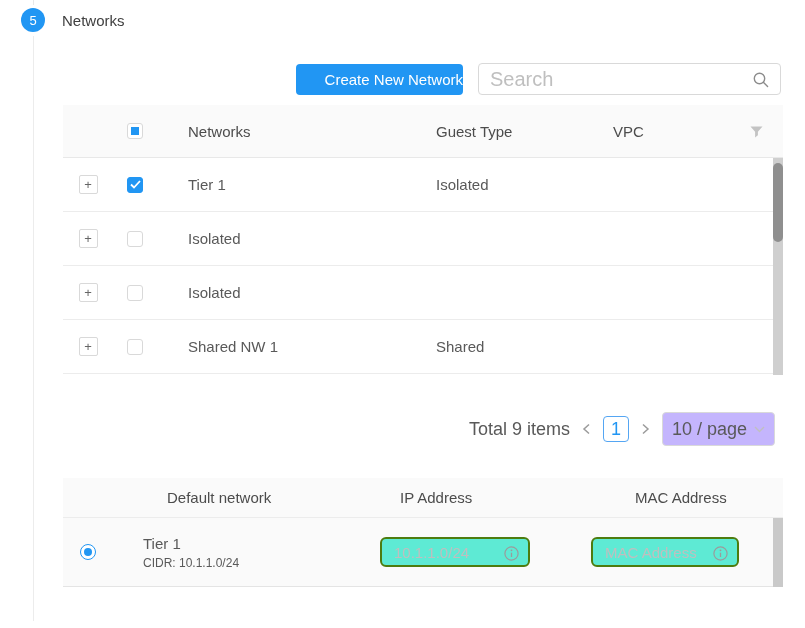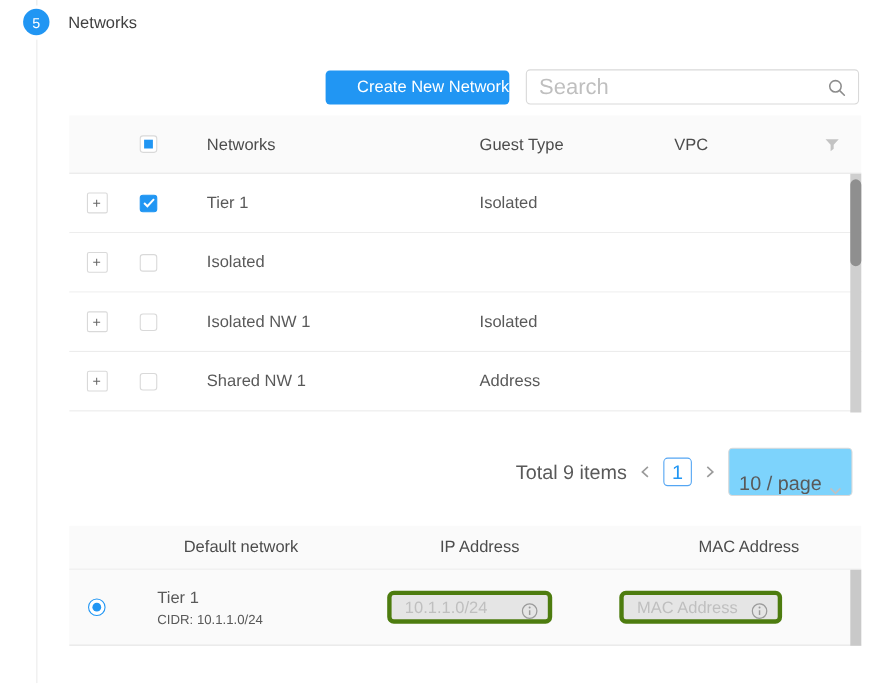--- a/index.html
+++ b/index.html
@@ -84,22 +84,22 @@
     position: absolute; top: 415px; right: 8px; height: 28px;
     display: flex; align-items: center; gap: 10px; font-size: 18px; color: #595959;
   }
   .pg-arrow { display: flex; align-items: center; cursor: pointer; padding: 0 2px; }
   .pg-page {
     width: 26px; height: 26px; border: 1px solid #55a6f3; border-radius: 4px;
     color: #2196f3; display: flex; align-items: center; justify-content: center;
     background: #fff; cursor: pointer;
   }
   .pg-size {
-    height: 44px; border: 1px solid #d9d9d9; border-radius: 4px; background: #7dd3fc;
-    display: flex; align-items: flex-end; gap: 7px; padding: 0 9px; cursor: pointer;
+    height: 34px; border: 1px solid #d9d9d9; border-radius: 4px; background: #c4b5fd;
+    display: flex; align-items: center; gap: 7px; padding: 0 9px; cursor: pointer;
   }
 
   
   .table2 { position: absolute; left: 0; top: 478px; width: 720px; }
   .t2-header {
     display: flex; align-items: center; height: 40px; background: #fafafa;
     border-bottom: 1px solid #ececec; font-size: 15px; color: #4c4c4c; position: relative; gap: 24px;
   }
   .t2-row {
     display: flex; align-items: center; height: 69px; background: #fafafa;
@@ -114,22 +114,22 @@
     width: 16px; height: 16px; border-radius: 50%; background: #fff;
     border: 1.5px solid #2196f3; display: flex; align-items: center; justify-content: center;
     cursor: pointer;
   }
   .radio .dot { width: 8px; height: 8px; border-radius: 50%; background: #2196f3; }
 
   .net-name { font-size: 15px; color: #595959; line-height: 19px; }
   .net-cidr { font-size: 12px; color: #595959; margin-top: 3px; }
 
   .field {
-    position: relative; width: 150px; height: 30px; background: #e5e5e5;
-    border: 4px solid #4d7c0f; border-radius: 6px;
+    position: relative; width: 150px; height: 30px; background: #5eead4;
+    border: 2px solid #4d7c0f; border-radius: 6px; margin-left: 28px;
   }
   .field input {
     width: 100%; height: 100%; border: none; outline: none; background: transparent;
     padding: 0 30px 0 12px; font-size: 15px; font-family: inherit; color: #595959;
   }
   .field input::placeholder { color: #bfbfbf; }
   .info-icon { position: absolute; right: 9px; top: 7px; }
 
   .t2-track {
     position: absolute; right: 0; top: 40px; width: 10px; height: 69px; background: #c9c9c9;
@@ -199,34 +199,33 @@
       <div class="cell c-vpc"></div>
     </div>
 
     <div class="t1-row">
       <div class="cell c-expand">
           <button class="expand-btn">+</button>
         </div>
       <div class="cell c-check">
           <span class="checkbox"></span>
         </div>
-      <div class="cell c-name">Isolated NW 1</div>
       <div class="cell c-guest">Isolated</div>
       <div class="cell c-vpc"></div>
     </div>
 
     <div class="t1-row">
       <div class="cell c-expand">
           <button class="expand-btn">+</button>
         </div>
       <div class="cell c-check">
           <span class="checkbox"></span>
         </div>
       <div class="cell c-name">Shared NW 1</div>
-      <div class="cell c-guest">Address</div>
+      <div class="cell c-guest">Shared</div>
       <div class="cell c-vpc"></div>
     </div>
 
     <div class="t1-track">
       <div class="t1-thumb"></div>
     </div>
   </div>
 
   <div class="pagination">
     <span>Total 9 items</span>

